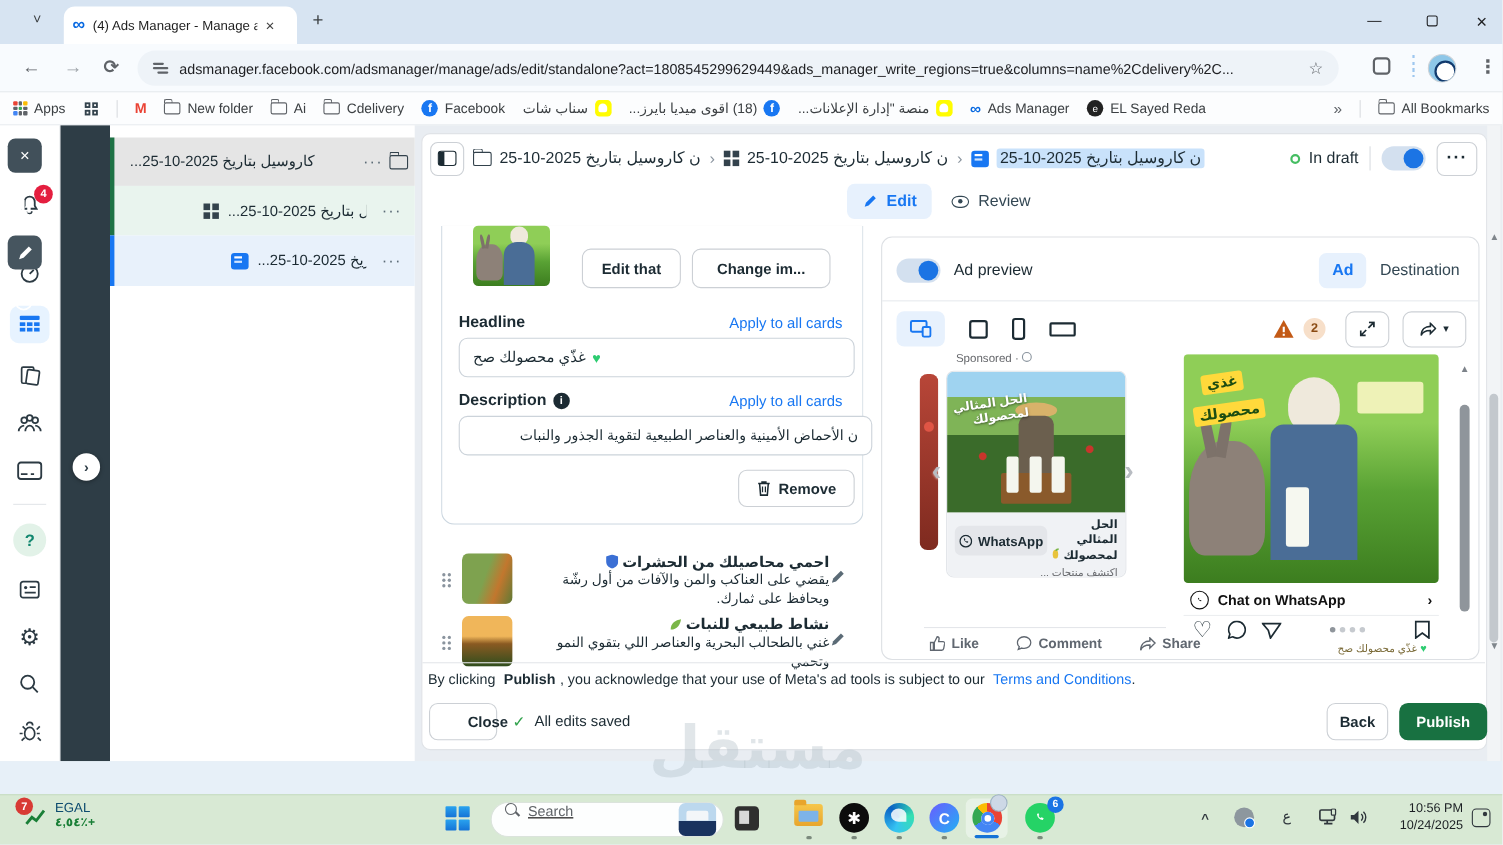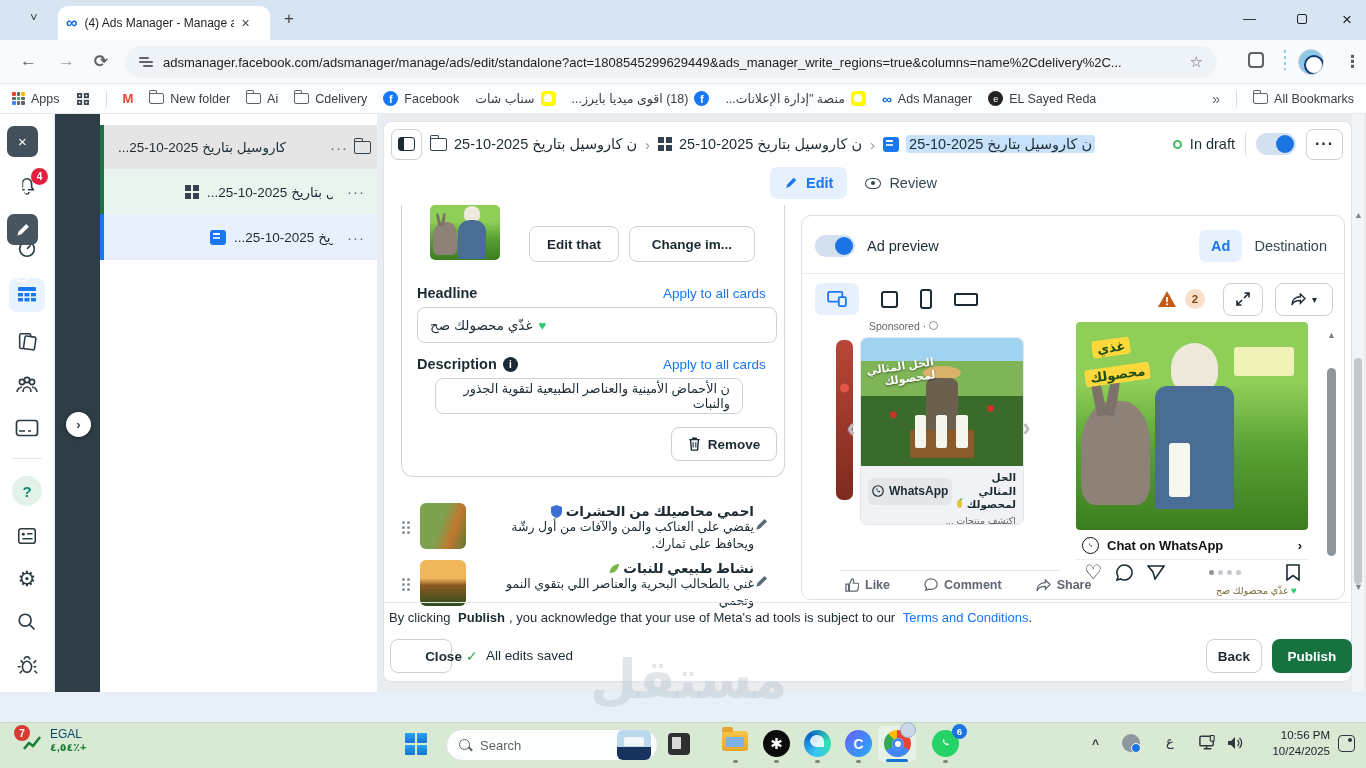--- a/index.html
+++ b/index.html
@@ -185,21 +185,21 @@
   
   .taskbar{left:0;top:722px;width:1366px;height:46px;background:#d8e9d4;border-top:1px solid #c6dcc2;display:flex;align-items:center;}
   .stock{position:absolute;left:22px;top:727px;display:flex;gap:6px;align-items:flex-start;}
   .stockchart{width:22px;height:20px;position:relative;margin-top:6px;}
   .stockchart svg{position:absolute;left:0;top:0;}
   .stockbadge{position:absolute;left:-8px;top:-8px;width:16px;height:16px;background:#d83a34;border-radius:50%;color:#fff;font-size:10px;font-weight:bold;display:flex;align-items:center;justify-content:center;}
   .ticker{font-size:12px;color:#0c4a6e;}
   .change{font-size:11px;color:#1a7f37;font-weight:bold;}
   .startbtn{position:absolute;left:405px;top:733px;width:22px;height:22px;display:grid;grid-template-columns:10px 10px;gap:2px;}
   .startbtn i{background:linear-gradient(180deg,#2aa3ef,#1573d6);border-radius:1px;}
-  .searchpill{position:absolute;left:446px;top:729px;width:212px;height:32px;background:#fdfefe;border:1px solid #dbe3dc;border-radius:16px;display:flex;align-items:center;padding:0 6px 0 12px;gap:8px;}
+  .searchpill{position:absolute;left:446px;top:729px;width:212px;height:32px;background:#fdfefe;border:1px solid #dbe3dc;border-radius:16px;display:flex;padding:0 6px 0 12px;gap:8px;text-decoration:underline;}
   .mag{width:13px;height:13px;position:relative;}
   .mag::before{content:"";position:absolute;left:0;top:0;width:9px;height:9px;border:1.8px solid #5f6368;border-radius:50%;}
   .mag::after{content:"";position:absolute;left:9px;top:9px;width:5px;height:1.8px;background:#5f6368;transform:rotate(45deg);}
   .searchtxt{font-size:13px;color:#5f6368;flex:1;}
   .ship{width:34px;height:30px;border-radius:6px;background:linear-gradient(#bcd8ee 0 55%,#19335f 55%);position:relative;overflow:hidden;}
   .ship::after{content:"";position:absolute;left:7px;top:7px;width:20px;height:9px;background:#f3f6f9;border-radius:2px 2px 0 0;}
   .darkapp{position:absolute;left:668px;top:733px;width:22px;height:22px;background:#2f2f2f;border-radius:4px;}
   .darkapp::after{content:"";position:absolute;left:4px;top:4px;width:9px;height:12px;background:#d9d9d9;}
   .tico{position:absolute;top:730px;width:27px;height:27px;border-radius:50%;}
   .tdot{position:absolute;top:760px;width:5px;height:3px;border-radius:2px;background:#7b8a7d;}
@@ -495,21 +495,21 @@
   <div class="abs inputbox" style="left:417px;top:307px;width:360px;">
     <span class="rtl">غذّي محصولك صح</span>
     <span class="gheart">♥</span>
   </div>
 
   <span class="abs lbl flex" style="left:417px;top:356px;gap:6px;">
     <span>Description</span>
     <span class="info">i</span>
   </span>
   <span class="abs linkb" style="left:663px;top:357px;">Apply to all cards</span>
-  <div class="abs inputbox rtl" style="left:435px;top:378px;width:308px;font-size:12.8px;">
+  <div class="abs inputbox rtl" style="left:417px;top:378px;width:376px;font-size:12.8px;">
     <span>ن الأحماض الأمينية والعناصر الطبيعية لتقوية الجذور والنبات</span>
   </div>
 
   <div class="abs whtbtn" style="left:671px;top:427px;width:106px;height:34px;gap:7px;">
     <svg width="13" height="14" viewBox="0 0 14 16">
         <path d="M1 3h12M5 3V1.5h4V3M2.5 3l1 12h7l1-12" fill="none" stroke="#1c2b33" stroke-width="1.6"></path>
         <path d="M5.5 6v6M8.5 6v6" stroke="#1c2b33" stroke-width="1.3"></path>
       </svg>
     <span>Remove</span>
   </div>

